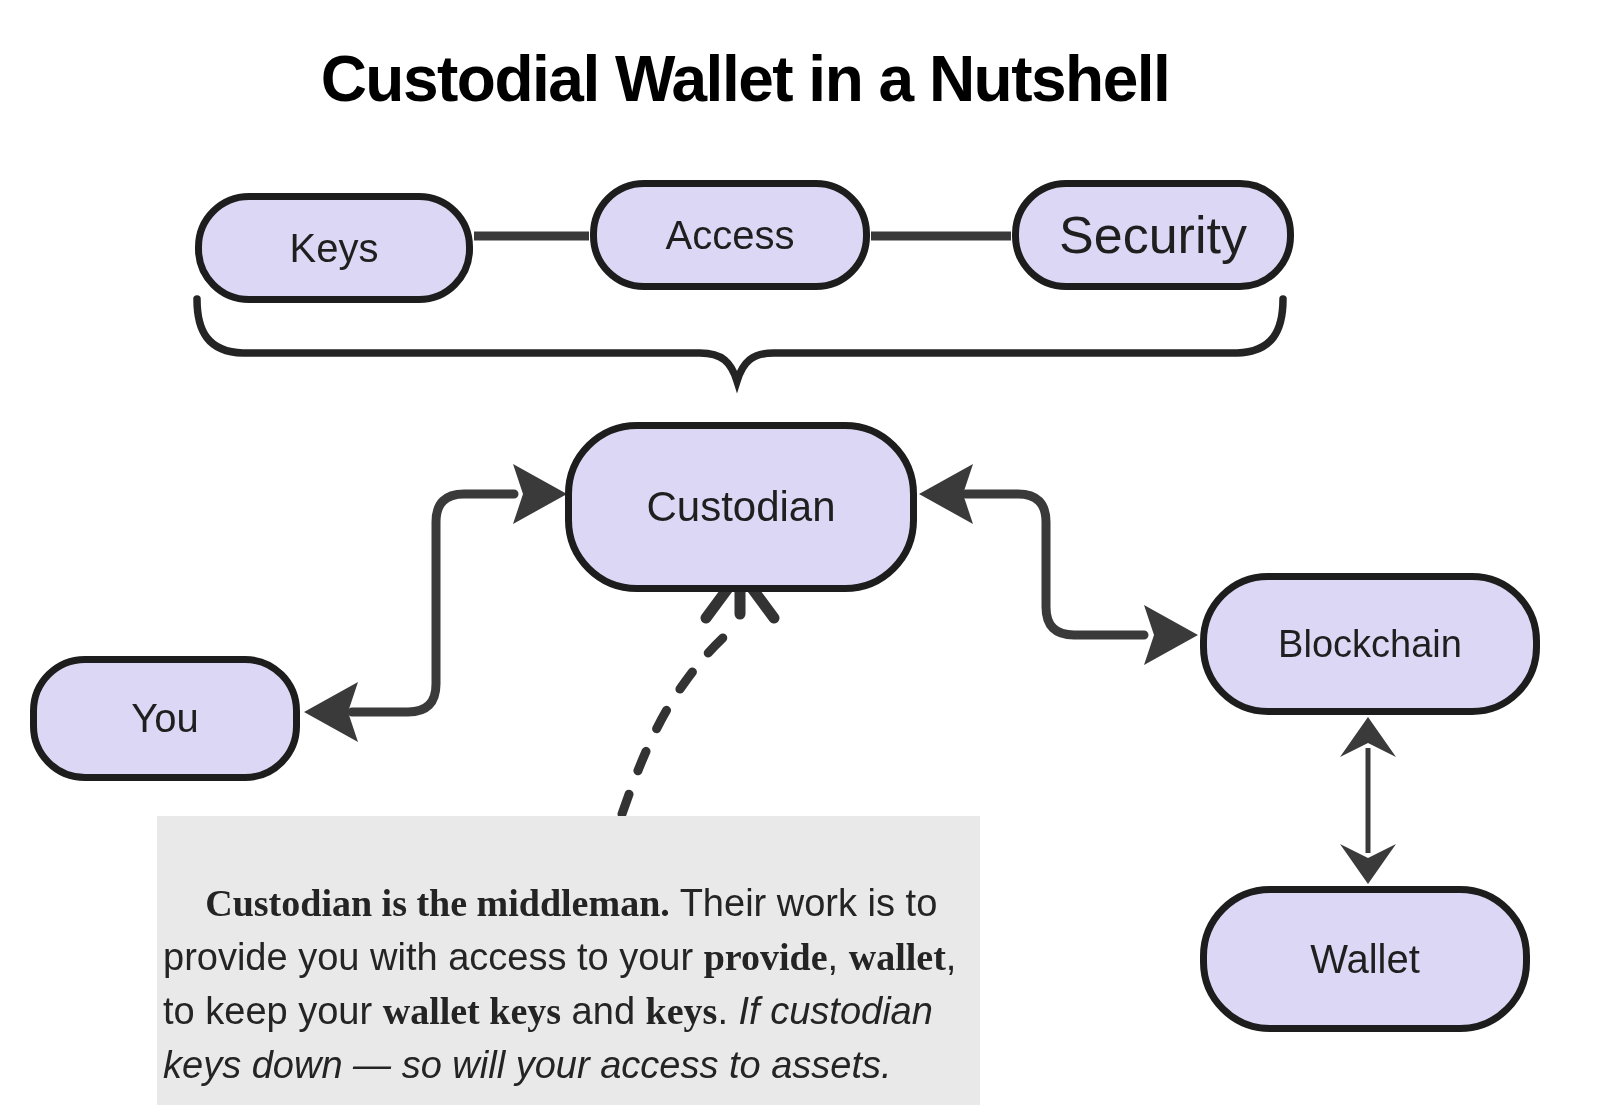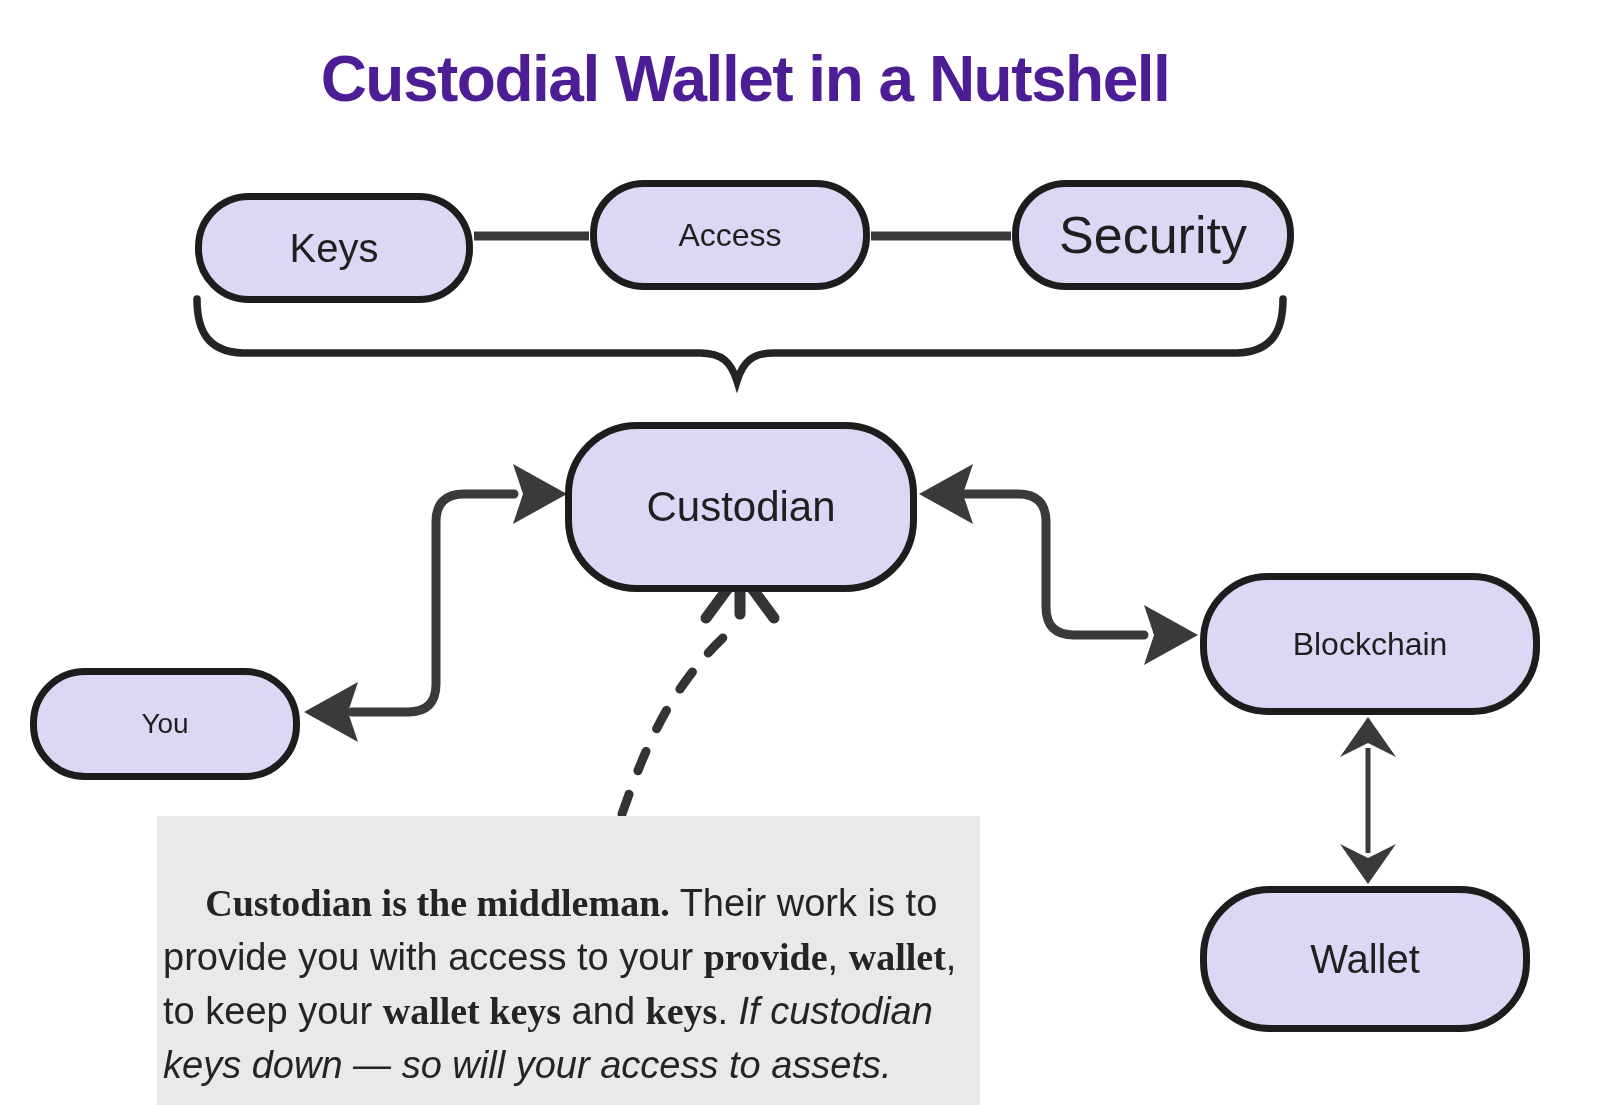--- a/index.html
+++ b/index.html
@@ -12,35 +12,35 @@
     --background:#ffffff;
   }
   html,body{margin:0;padding:0;}
   body{background:var(--background);font-family:"Liberation Sans","DejaVu Sans",sans-serif;}
   .canvas{
     position:relative;width:1600px;height:1105px;overflow:hidden;
     background:var(--background);
   }
   .title{
     position:absolute;left:745px;top:42px;transform:translateX(-50%);
-    font-size:64px;font-weight:bold;letter-spacing:-1.5px;color:#4c1d95;
+    font-size:64px;font-weight:bold;letter-spacing:-1.5px;color:#000000;
     white-space:nowrap;margin:0;
   }
   .node{
     position:absolute;display:flex;align-items:center;justify-content:center;
     background:var(--node-fill);border:7px solid var(--node-border);
     color:var(--text);box-sizing:border-box;
   }
   .node .label{white-space:nowrap;}
   .node-keys      {left:195px; top:180px; width:278px;height:110px;border-radius:54px;font-size:40px;margin-top:13px;}
-  .node-access    {left:590px; top:180px; width:280px;height:110px;border-radius:54px;font-size:32px;}
+  .node-access    {left:590px; top:180px; width:280px;height:110px;border-radius:54px;font-size:40px;}
   .node-security  {left:1012px;top:180px; width:282px;height:110px;border-radius:54px;font-size:52px;}
   .node-custodian {left:565px; top:422px; width:352px;height:170px;border-radius:72px;font-size:42px;}
-  .node-you       {left:30px;  top:656px; width:270px;height:112px;border-radius:55px;font-size:28px;margin-top:12px;}
-  .node-blockchain{left:1200px;top:573px; width:340px;height:142px;border-radius:68px;font-size:32px;}
+  .node-you       {left:30px;  top:656px; width:270px;height:125px;border-radius:55px;font-size:40px;}
+  .node-blockchain{left:1200px;top:573px; width:340px;height:142px;border-radius:68px;font-size:38px;}
   .node-wallet    {left:1200px;top:886px; width:330px;height:146px;border-radius:70px;font-size:40px;}
   svg.wires{position:absolute;left:0;top:0;}
   .annotation{
     position:absolute;left:157px;top:816px;
     display:inline-block;background:var(--annotation-bg);
     padding:6px 24px 12px 6px;
     font-size:38px;line-height:54px;color:#242424;
     white-space:pre;
   }
   .annotation .b{font-weight:bold;font-family:Liberation Serif, serif;}

